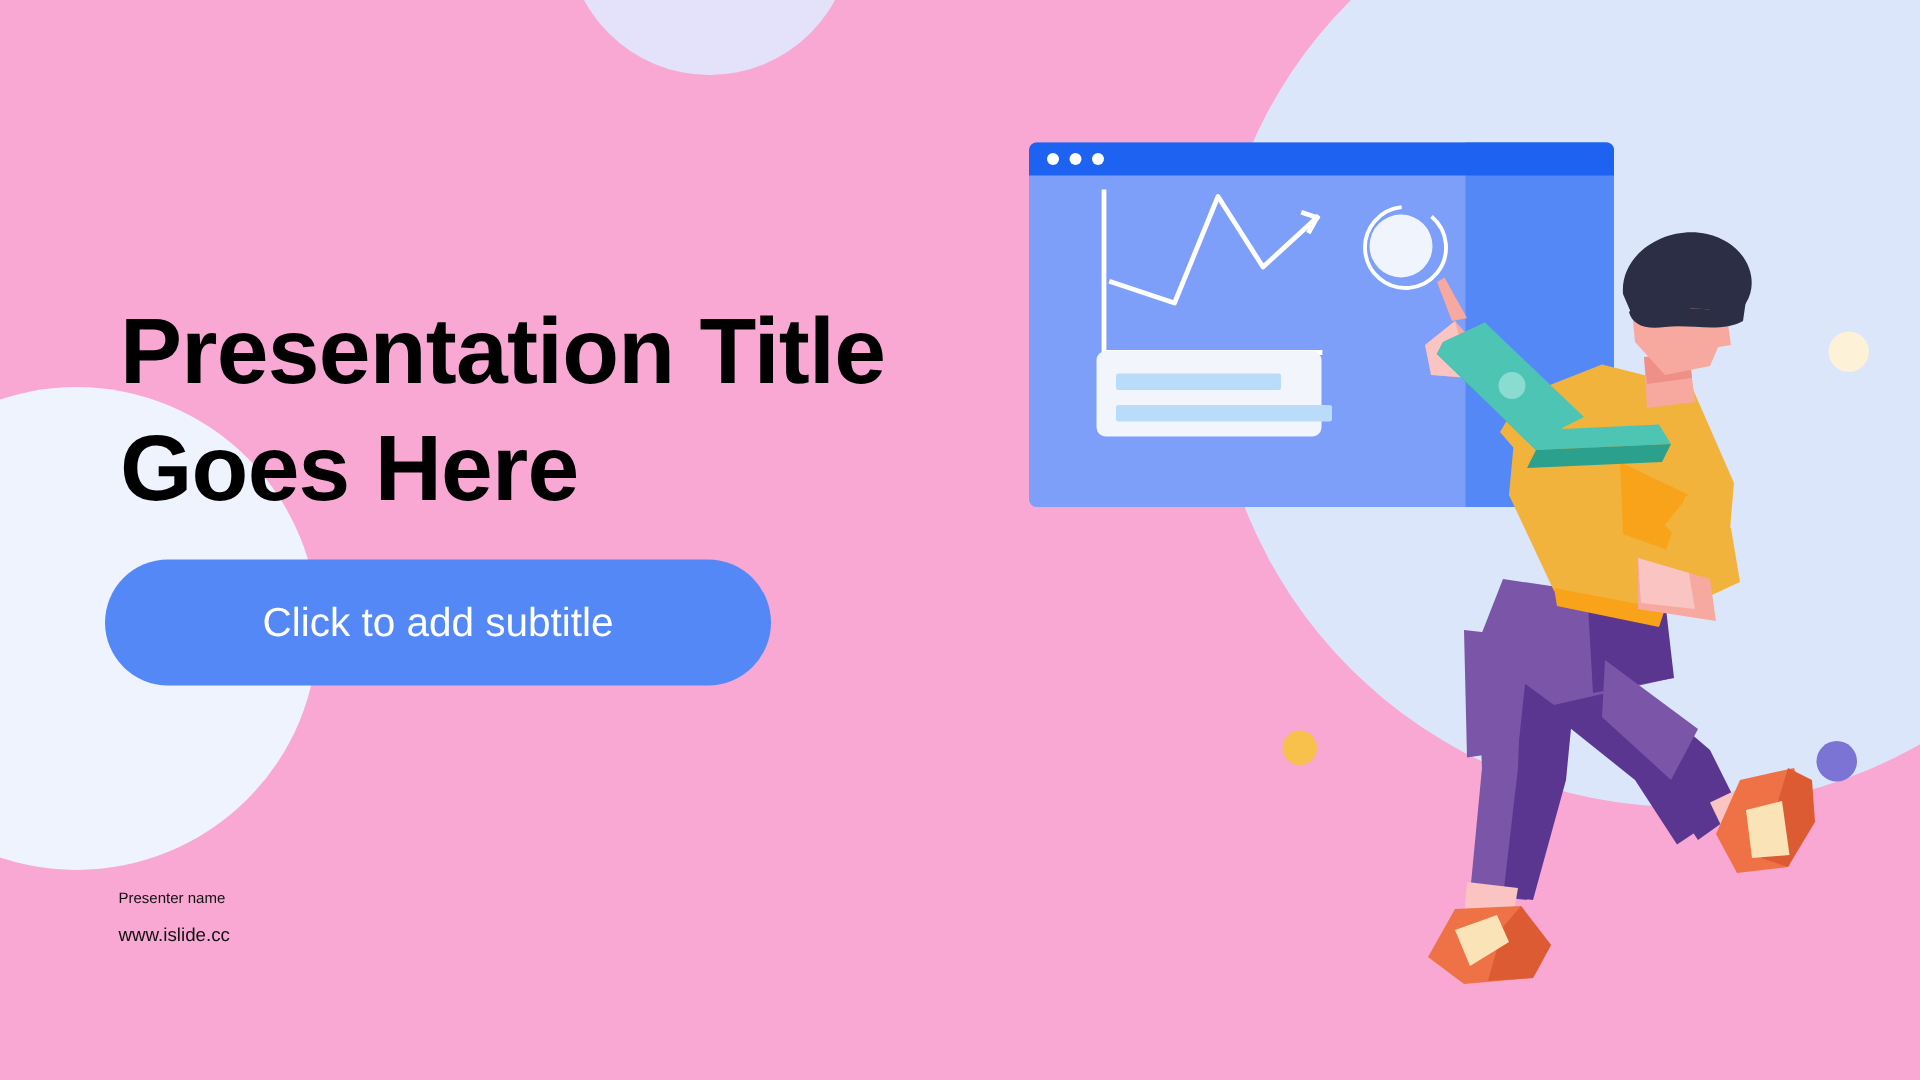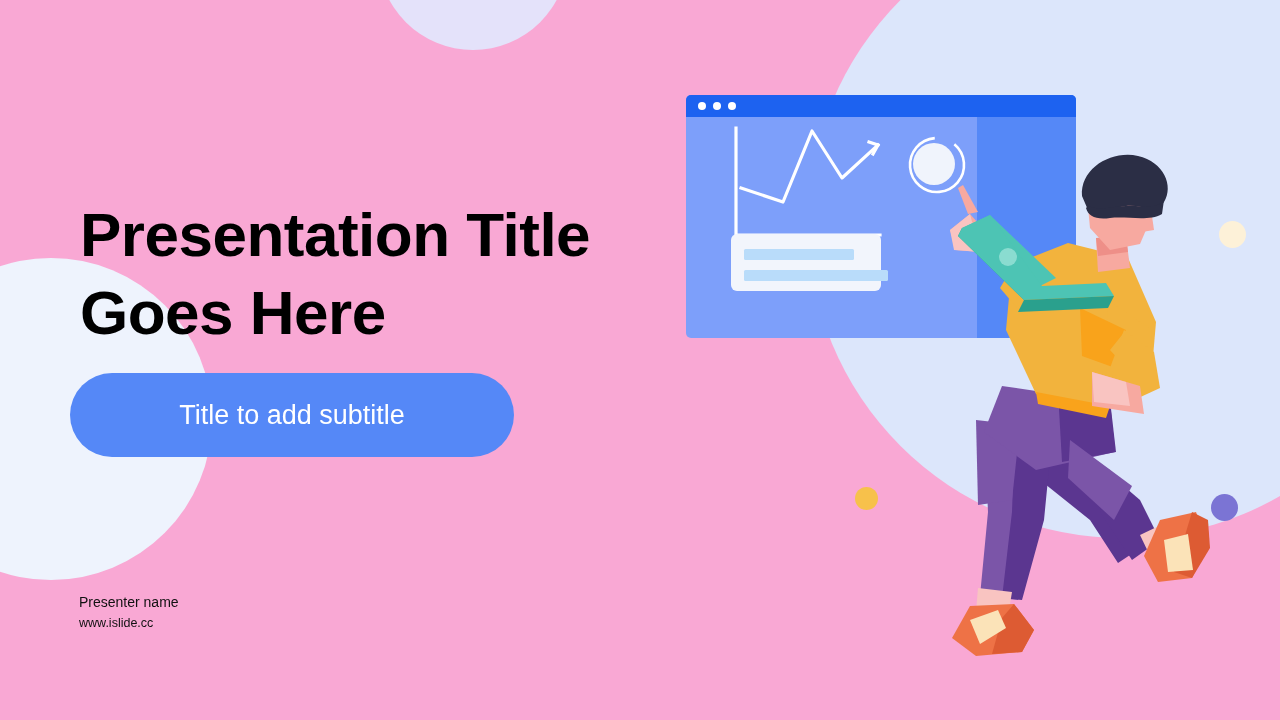--- a/index.html
+++ b/index.html
@@ -38,21 +38,21 @@
     width:444px; height:84px;
     background:#5588F7;
     border:none; border-radius:42px;
     color:#ffffff; font-size:27px;
     font-family:"Liberation Sans", sans-serif;
     cursor:pointer;
     display:flex; align-items:center; justify-content:center;
   }
   .presenter {
     position:absolute; left:79px; top:594px;
-    font-size:14px; color:#111111;
+    font-size:10px; color:#111111;
   }
   .website {
     position:absolute; left:79px; top:616px;
     font-size:12.5px; color:#111111;
   }
 
   
   .illustration {
     position:absolute; left:640px; top:0;
     width:640px; height:720px;
@@ -164,19 +164,19 @@
           <path d="M318 236 L384 300 L474 296 L466 283 L402 286 L350 215 L322 228 Z" fill="#4DC4B4"></path>
           <path d="M384 300 L474 296 L468 308 L378 312 Z" fill="#2AA08D"></path>
           <circle cx="368" cy="257" r="9" fill="#8ADCD0"></circle>
         </g>
       </g>
     </svg>
   </div>
 
   <h1 class="title">Presentation Title Goes Here</h1>
 
-  <button class="subtitle-btn">Title to add subtitle</button>
+  <button class="subtitle-btn">Click to add subtitle</button>
 
   <div class="presenter">Presenter name</div>
 
   <div class="website">www.islide.cc</div>
 
 </div>
 
 </body></html>

